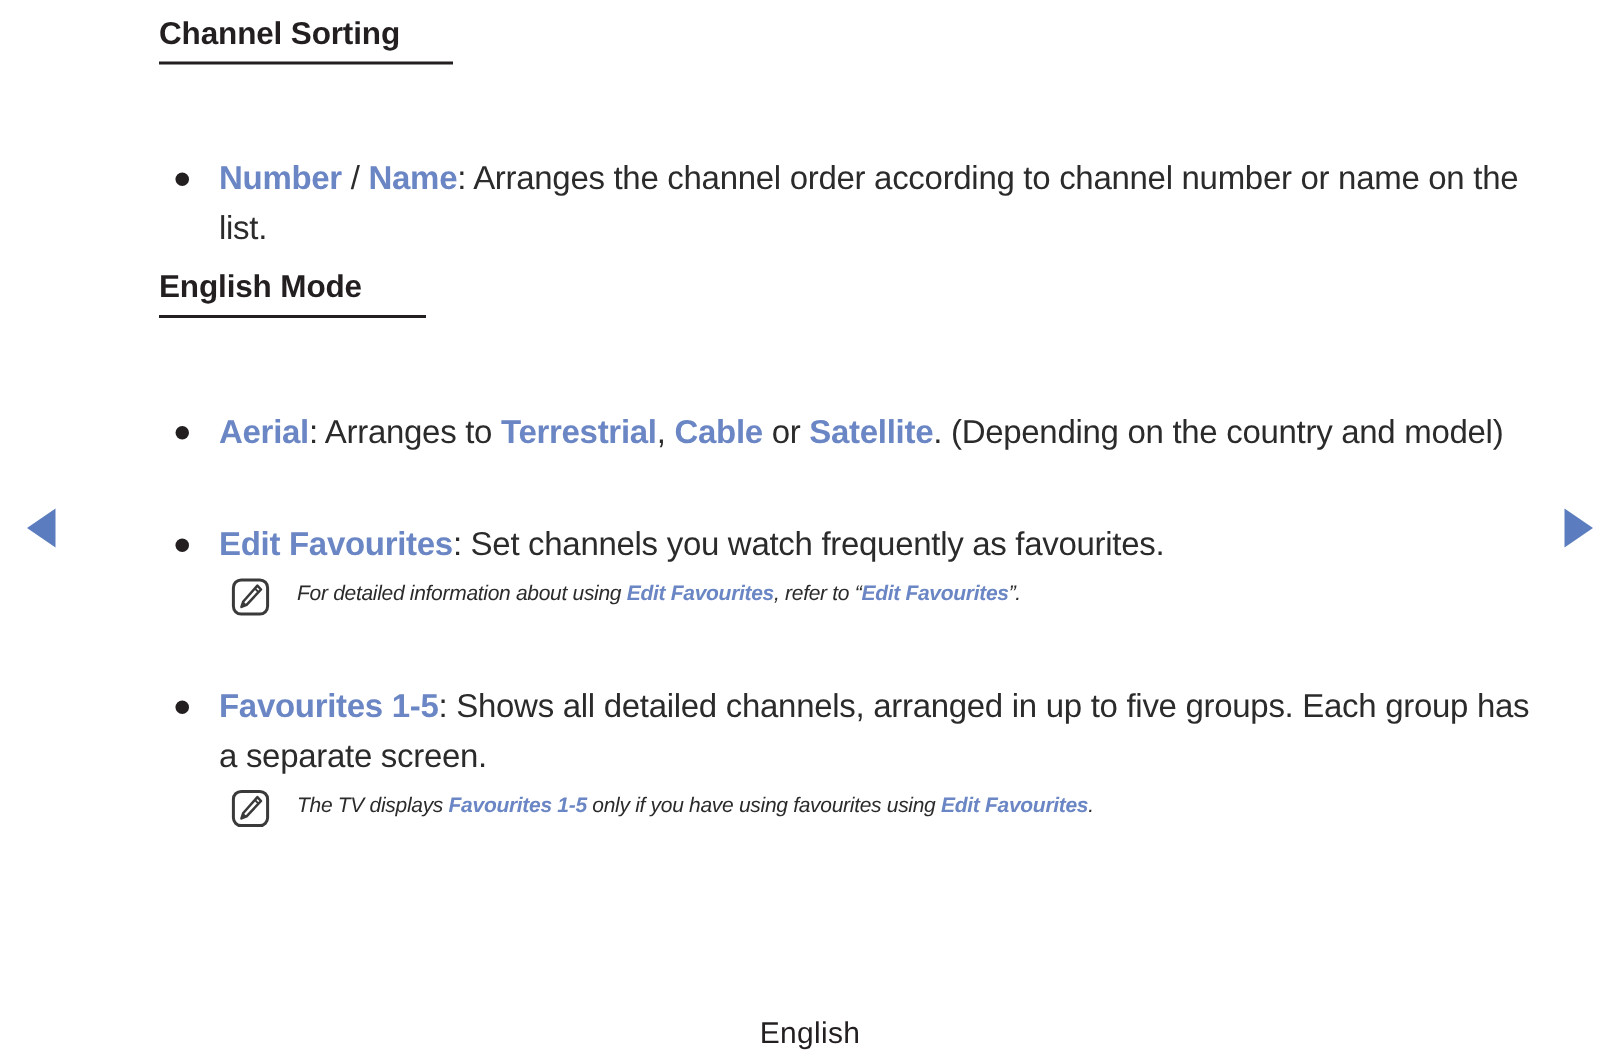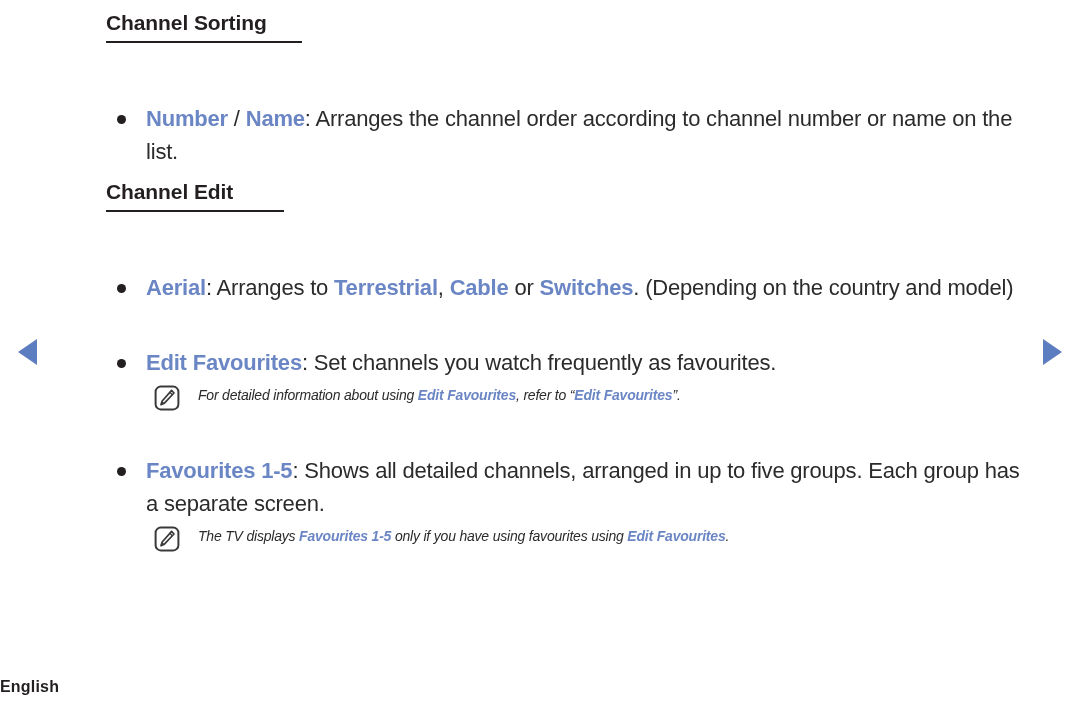--- a/index.html
+++ b/index.html
@@ -117,23 +117,23 @@
     border-bottom: 13px solid transparent;
     border-left: 19px solid #5b7cbe;
   }
 
   
   .footer {
     position: absolute;
     left: 0;
     right: 0;
     top: 678px;
-    text-align: left;
-    font-size: 16px;
-    font-weight: bold;
+    text-align: center;
+    font-size: 20px;
+    font-weight: normal;
     color: #231f20;
     letter-spacing: 0.2px;
   }
 
   .sp-1 { height: 8px; }
   .sp-2 { height: 17px; }
   .sp-3 { height: 9px; }
 </style>
 </head>
 <body>
@@ -154,29 +154,29 @@
 
     <div class="sp-2"></div>
 
     <div class="bullet-item">
       <span class="bullet-dot"></span>
       <span class="kw">Number</span><span class="sep"> / </span><span class="kw">Name</span><span>: Arranges the channel order according to channel number or name on the list.</span>
     </div>
 
     <div class="sp-3"></div>
     <div class="heading-block">
-      <div class="section-heading">Channel Edit</div>
+      <div class="section-heading">English Mode</div>
       <div class="heading-rule" style="width:178px;"></div>
     </div>
 
     <div class="sp-2"></div>
 
     <div class="bullet-item">
       <span class="bullet-dot"></span>
-      <span class="kw">Aerial</span><span>: Arranges to </span><span class="kw">Terrestrial</span><span>, </span><span class="kw">Cable</span><span> or </span><span class="kw">Switches</span><span>. (Depending on the country and model)</span>
+      <span class="kw">Aerial</span><span>: Arranges to </span><span class="kw">Terrestrial</span><span>, </span><span class="kw">Cable</span><span> or </span><span class="kw">Satellite</span><span>. (Depending on the country and model)</span>
     </div>
 
     <div class="bullet-item">
       <span class="bullet-dot"></span>
       <span class="kw">Edit Favourites</span><span>: Set channels you watch frequently as favourites.</span>
     </div>
 
     <div class="note-item">
       <span class="note-icon">
         <svg viewBox="0 0 26 26" width="26" height="26" aria-hidden="true">

